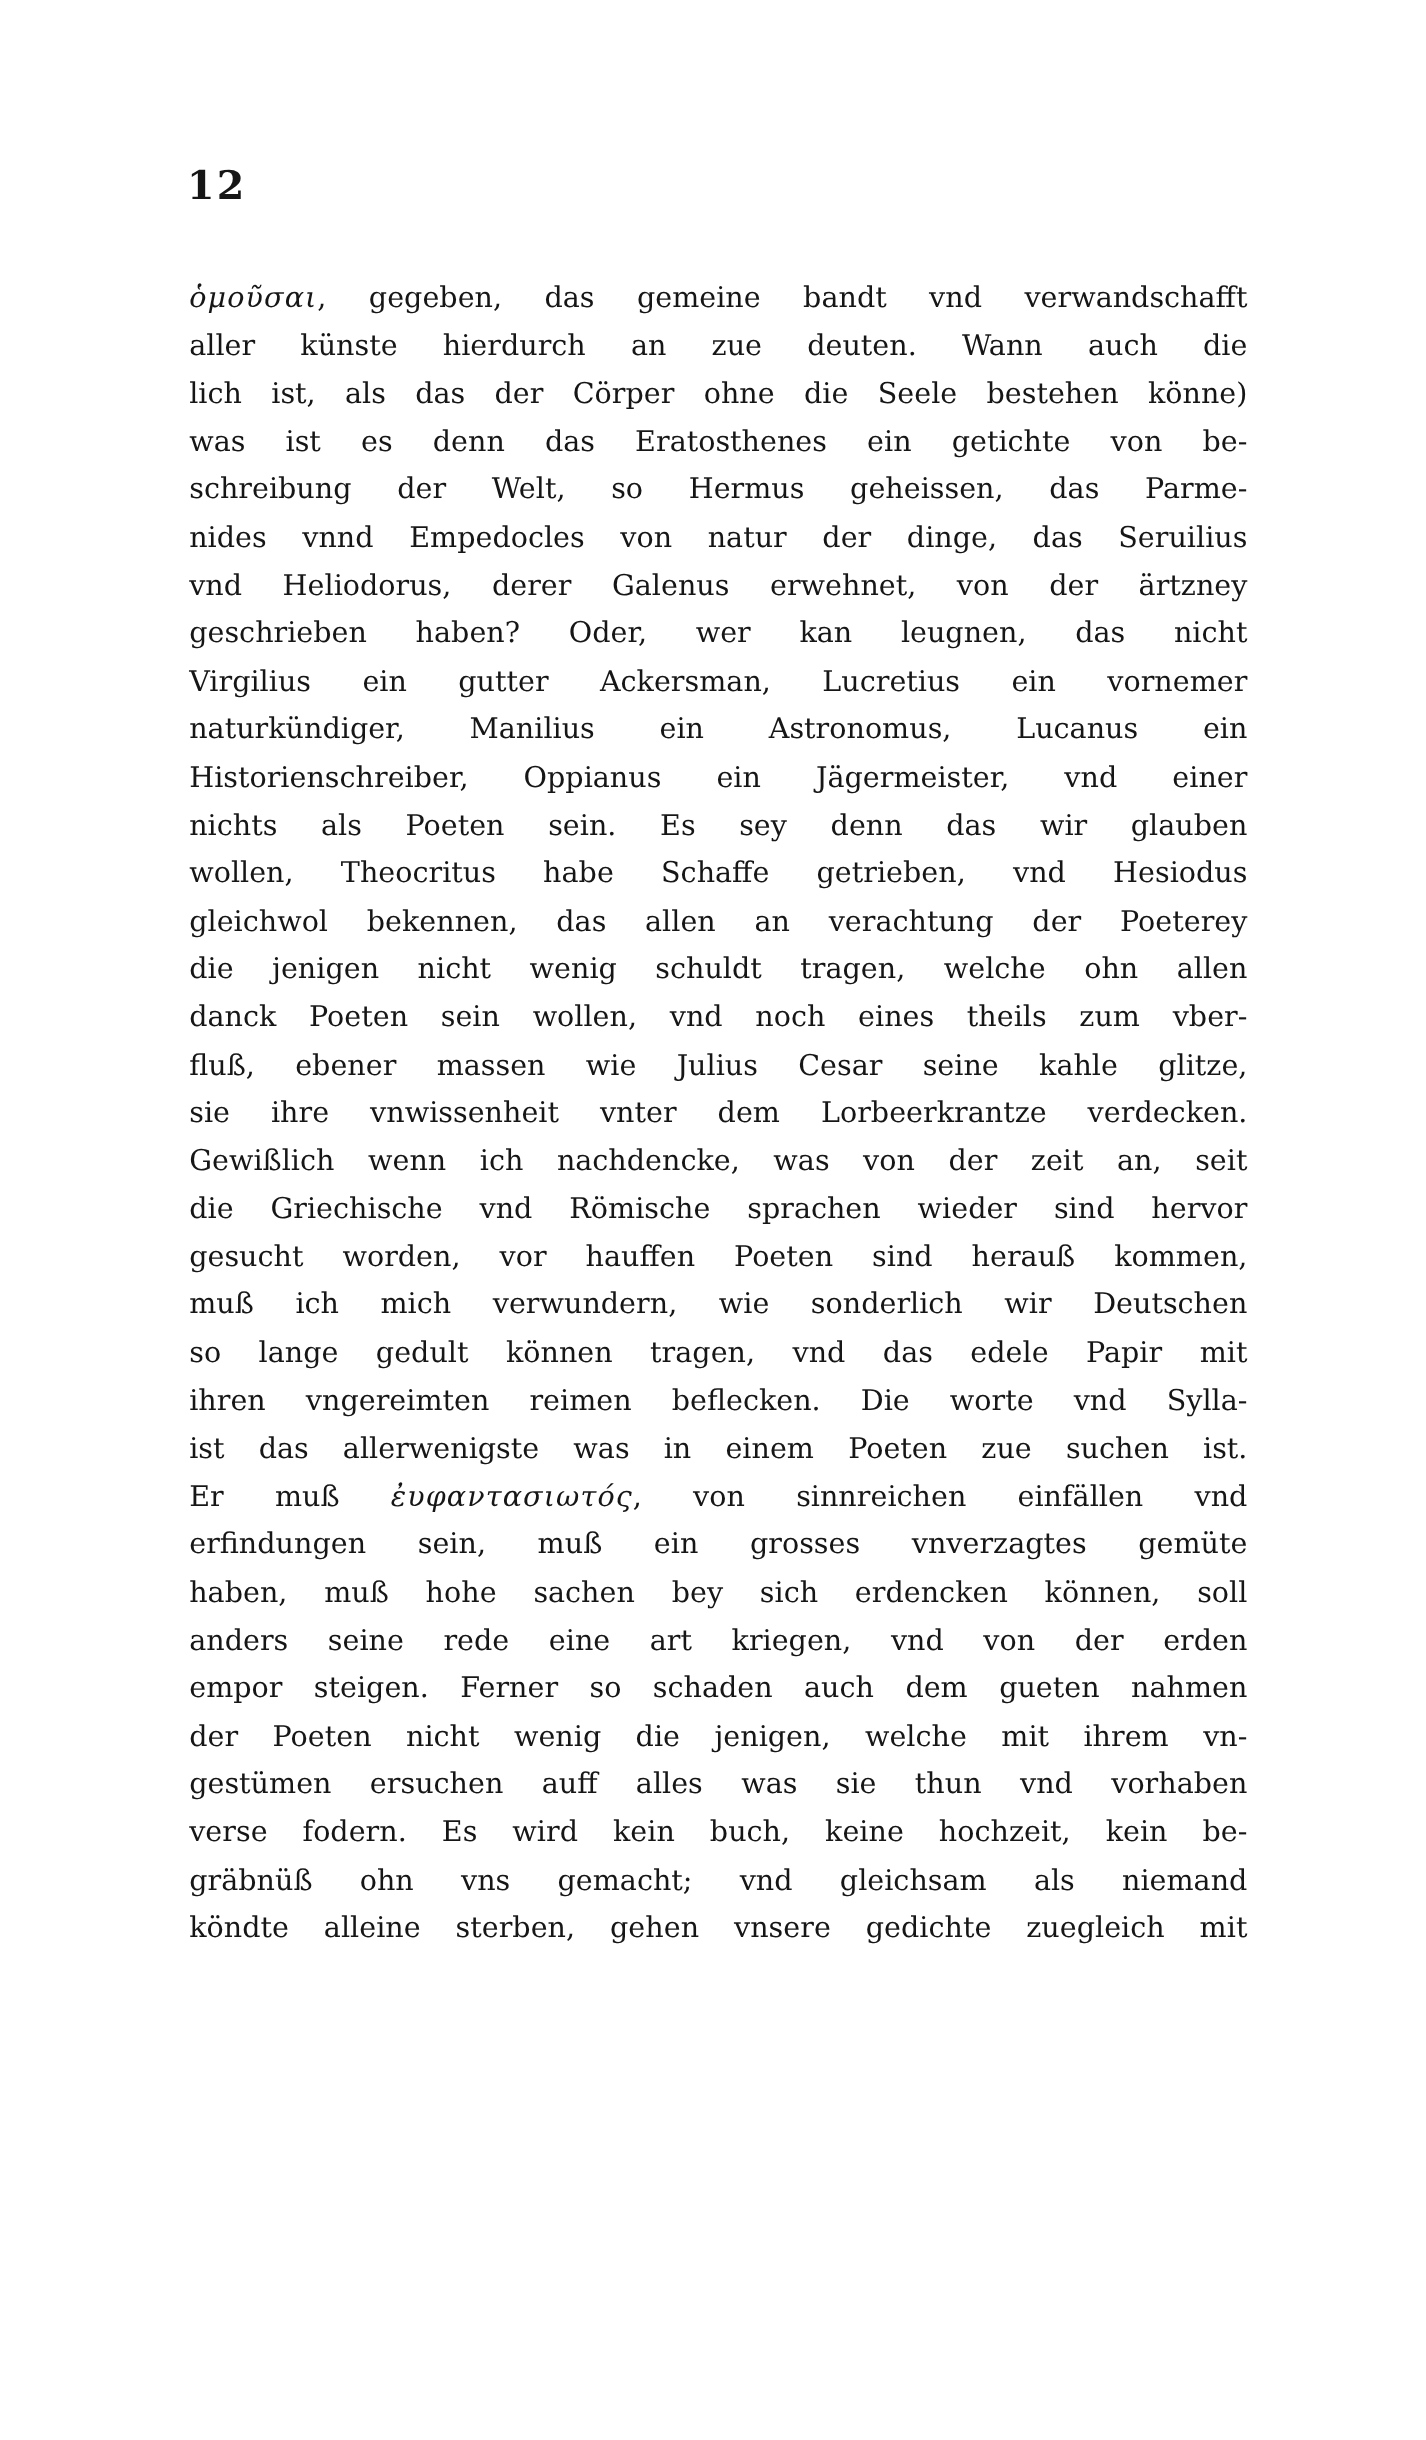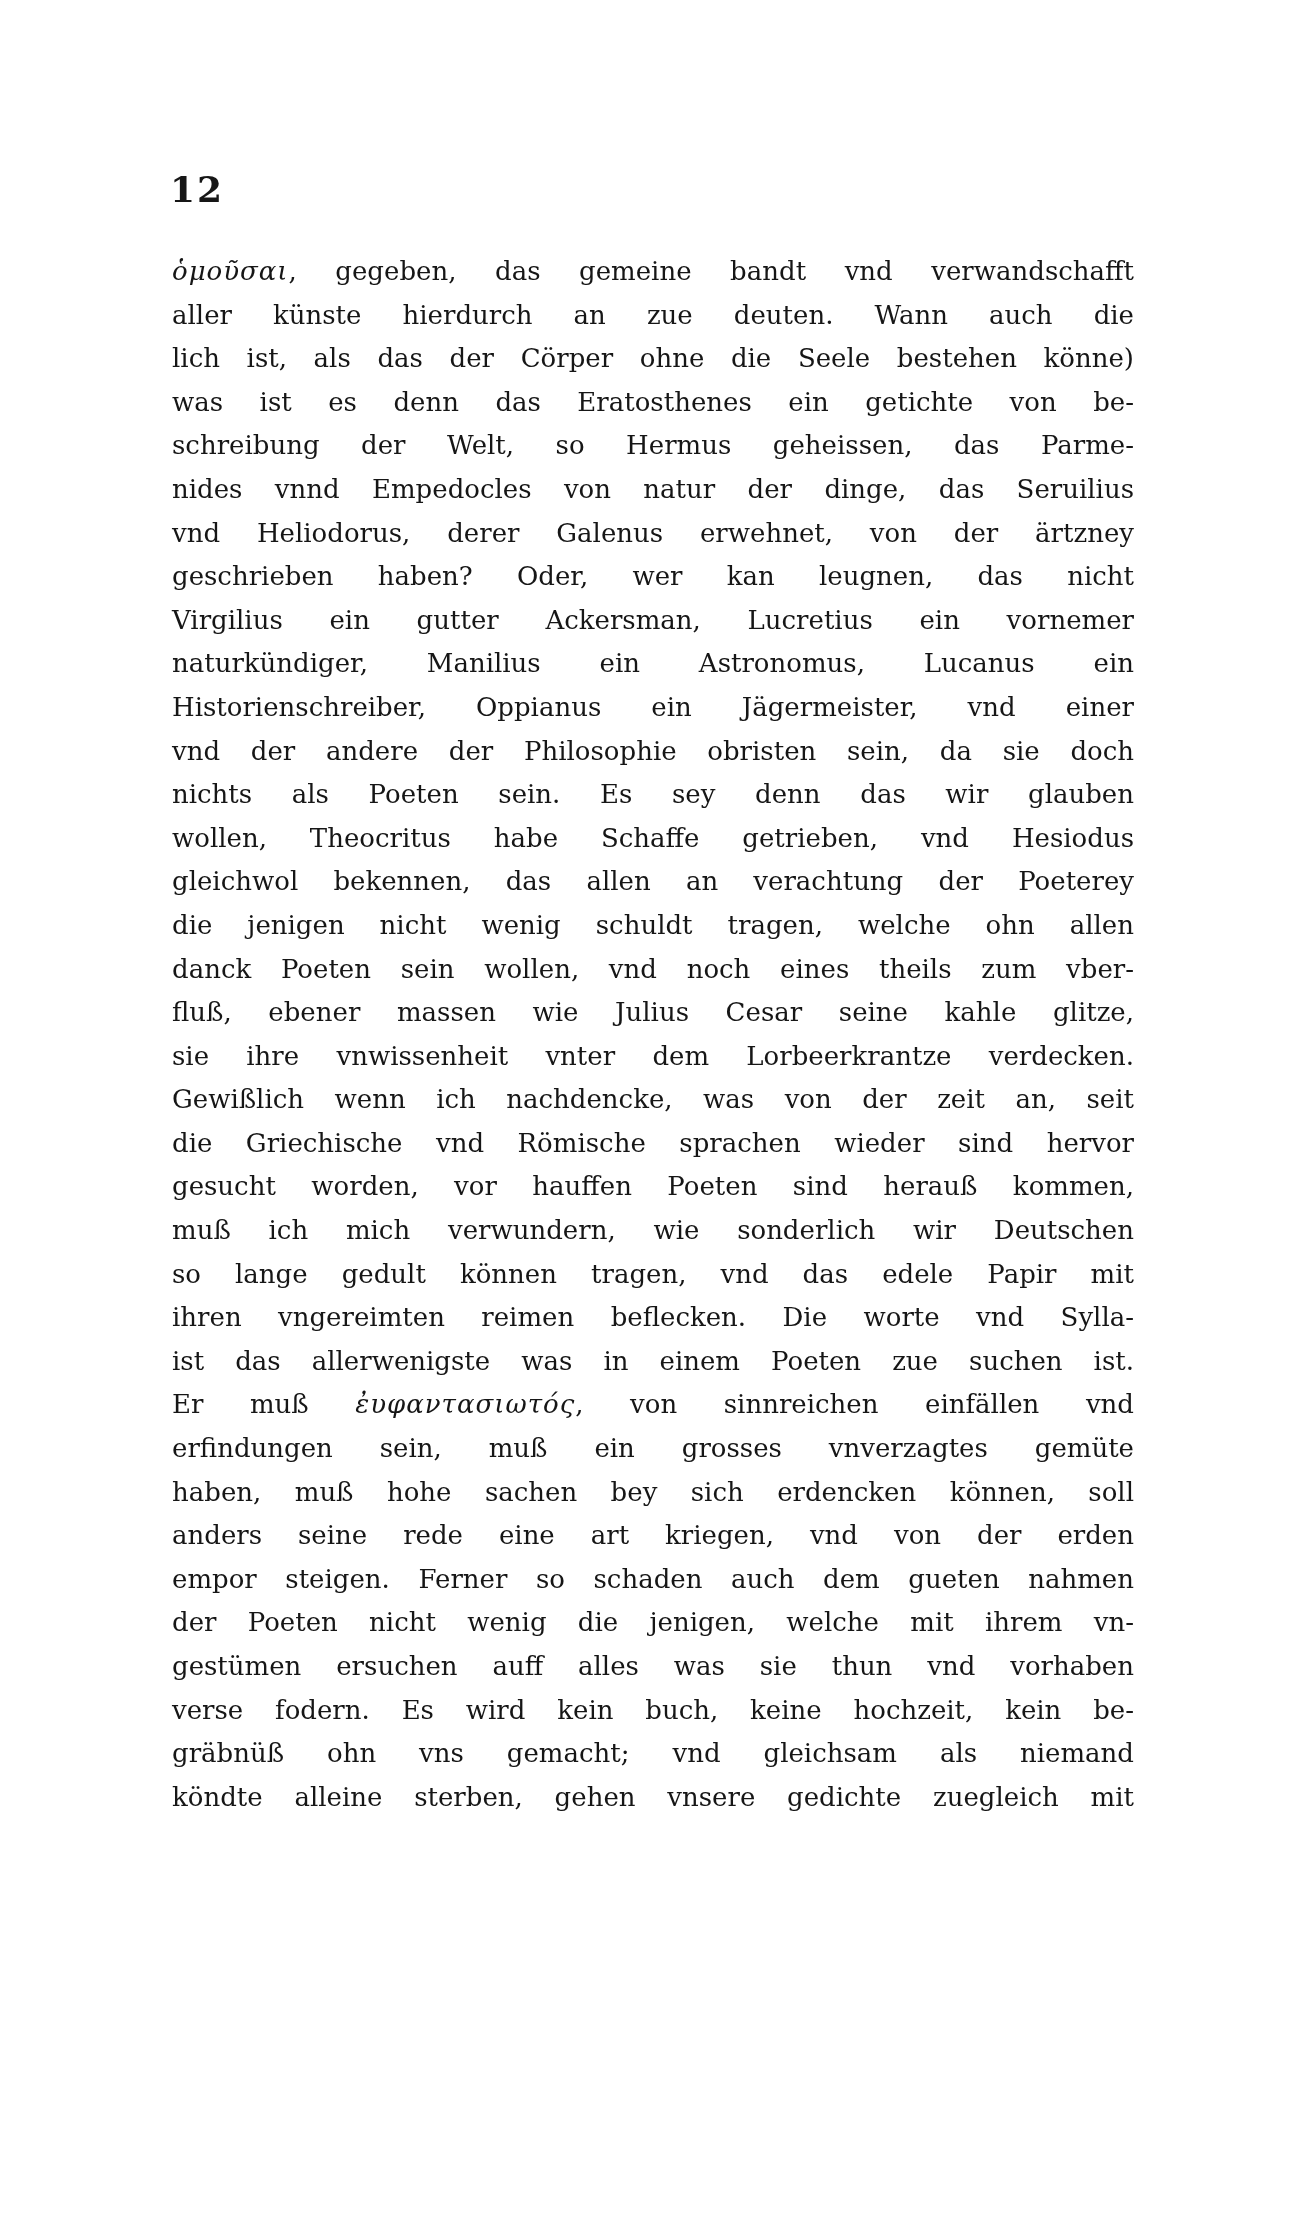--- a/index.html
+++ b/index.html
@@ -18,21 +18,20 @@
   }
   .page-number {
     position: absolute;
     left: 170px;
     top: 148px;
     font-family: "DejaVu Serif", serif;
     font-size: 36px;
     font-weight: bold;
     letter-spacing: 2px;
     color: #161616;
-    margin-top: 20px;
   }
   .text-block {
     position: absolute;
     left: 172px;
     top: 250px;
     width: 962px;
   }
   .line {
     font-family: "DejaVu Serif", serif;
     font-size: 26px;
@@ -66,21 +65,20 @@
       <div class="line">aller künste hierdurch an zue deuten.  Wann auch die</div>
       <div class="line">lich ist, als das der Cörper ohne die Seele bestehen könne)</div>
       <div class="line">was ist es denn das Eratosthenes ein getichte von be-</div>
       <div class="line">schreibung der Welt, so Hermus geheissen, das Parme-</div>
       <div class="line">nides vnnd Empedocles von natur der dinge, das Seruilius</div>
       <div class="line">vnd Heliodorus, derer Galenus erwehnet, von der ärtzney</div>
       <div class="line">geschrieben haben?  Oder, wer kan leugnen, das nicht</div>
       <div class="line">Virgilius ein gutter Ackersman, Lucretius ein vornemer</div>
       <div class="line">naturkündiger, Manilius ein Astronomus, Lucanus ein</div>
       <div class="line">Historienschreiber, Oppianus ein Jägermeister, vnd einer</div>
-      <div class="line">vnd der andere der Philosophie obristen sein, da sie doch</div>
       <div class="line">nichts als Poeten sein.  Es sey denn das wir glauben</div>
       <div class="line">wollen, Theocritus habe Schaffe getrieben, vnd Hesiodus</div>
       <div class="line">gleichwol bekennen, das allen an verachtung der Poeterey</div>
       <div class="line">die jenigen nicht wenig schuldt tragen, welche ohn allen</div>
       <div class="line">danck Poeten sein wollen, vnd noch eines theils zum vber-</div>
       <div class="line">fluß, ebener massen wie Julius Cesar seine kahle glitze,</div>
       <div class="line">sie ihre vnwissenheit vnter dem Lorbeerkrantze verdecken.</div>
       <div class="line">Gewißlich wenn ich nachdencke, was von der zeit an, seit</div>
       <div class="line">die Griechische vnd Römische sprachen wieder sind hervor</div>
       <div class="line">gesucht worden, vor hauffen Poeten sind herauß kommen,</div>

